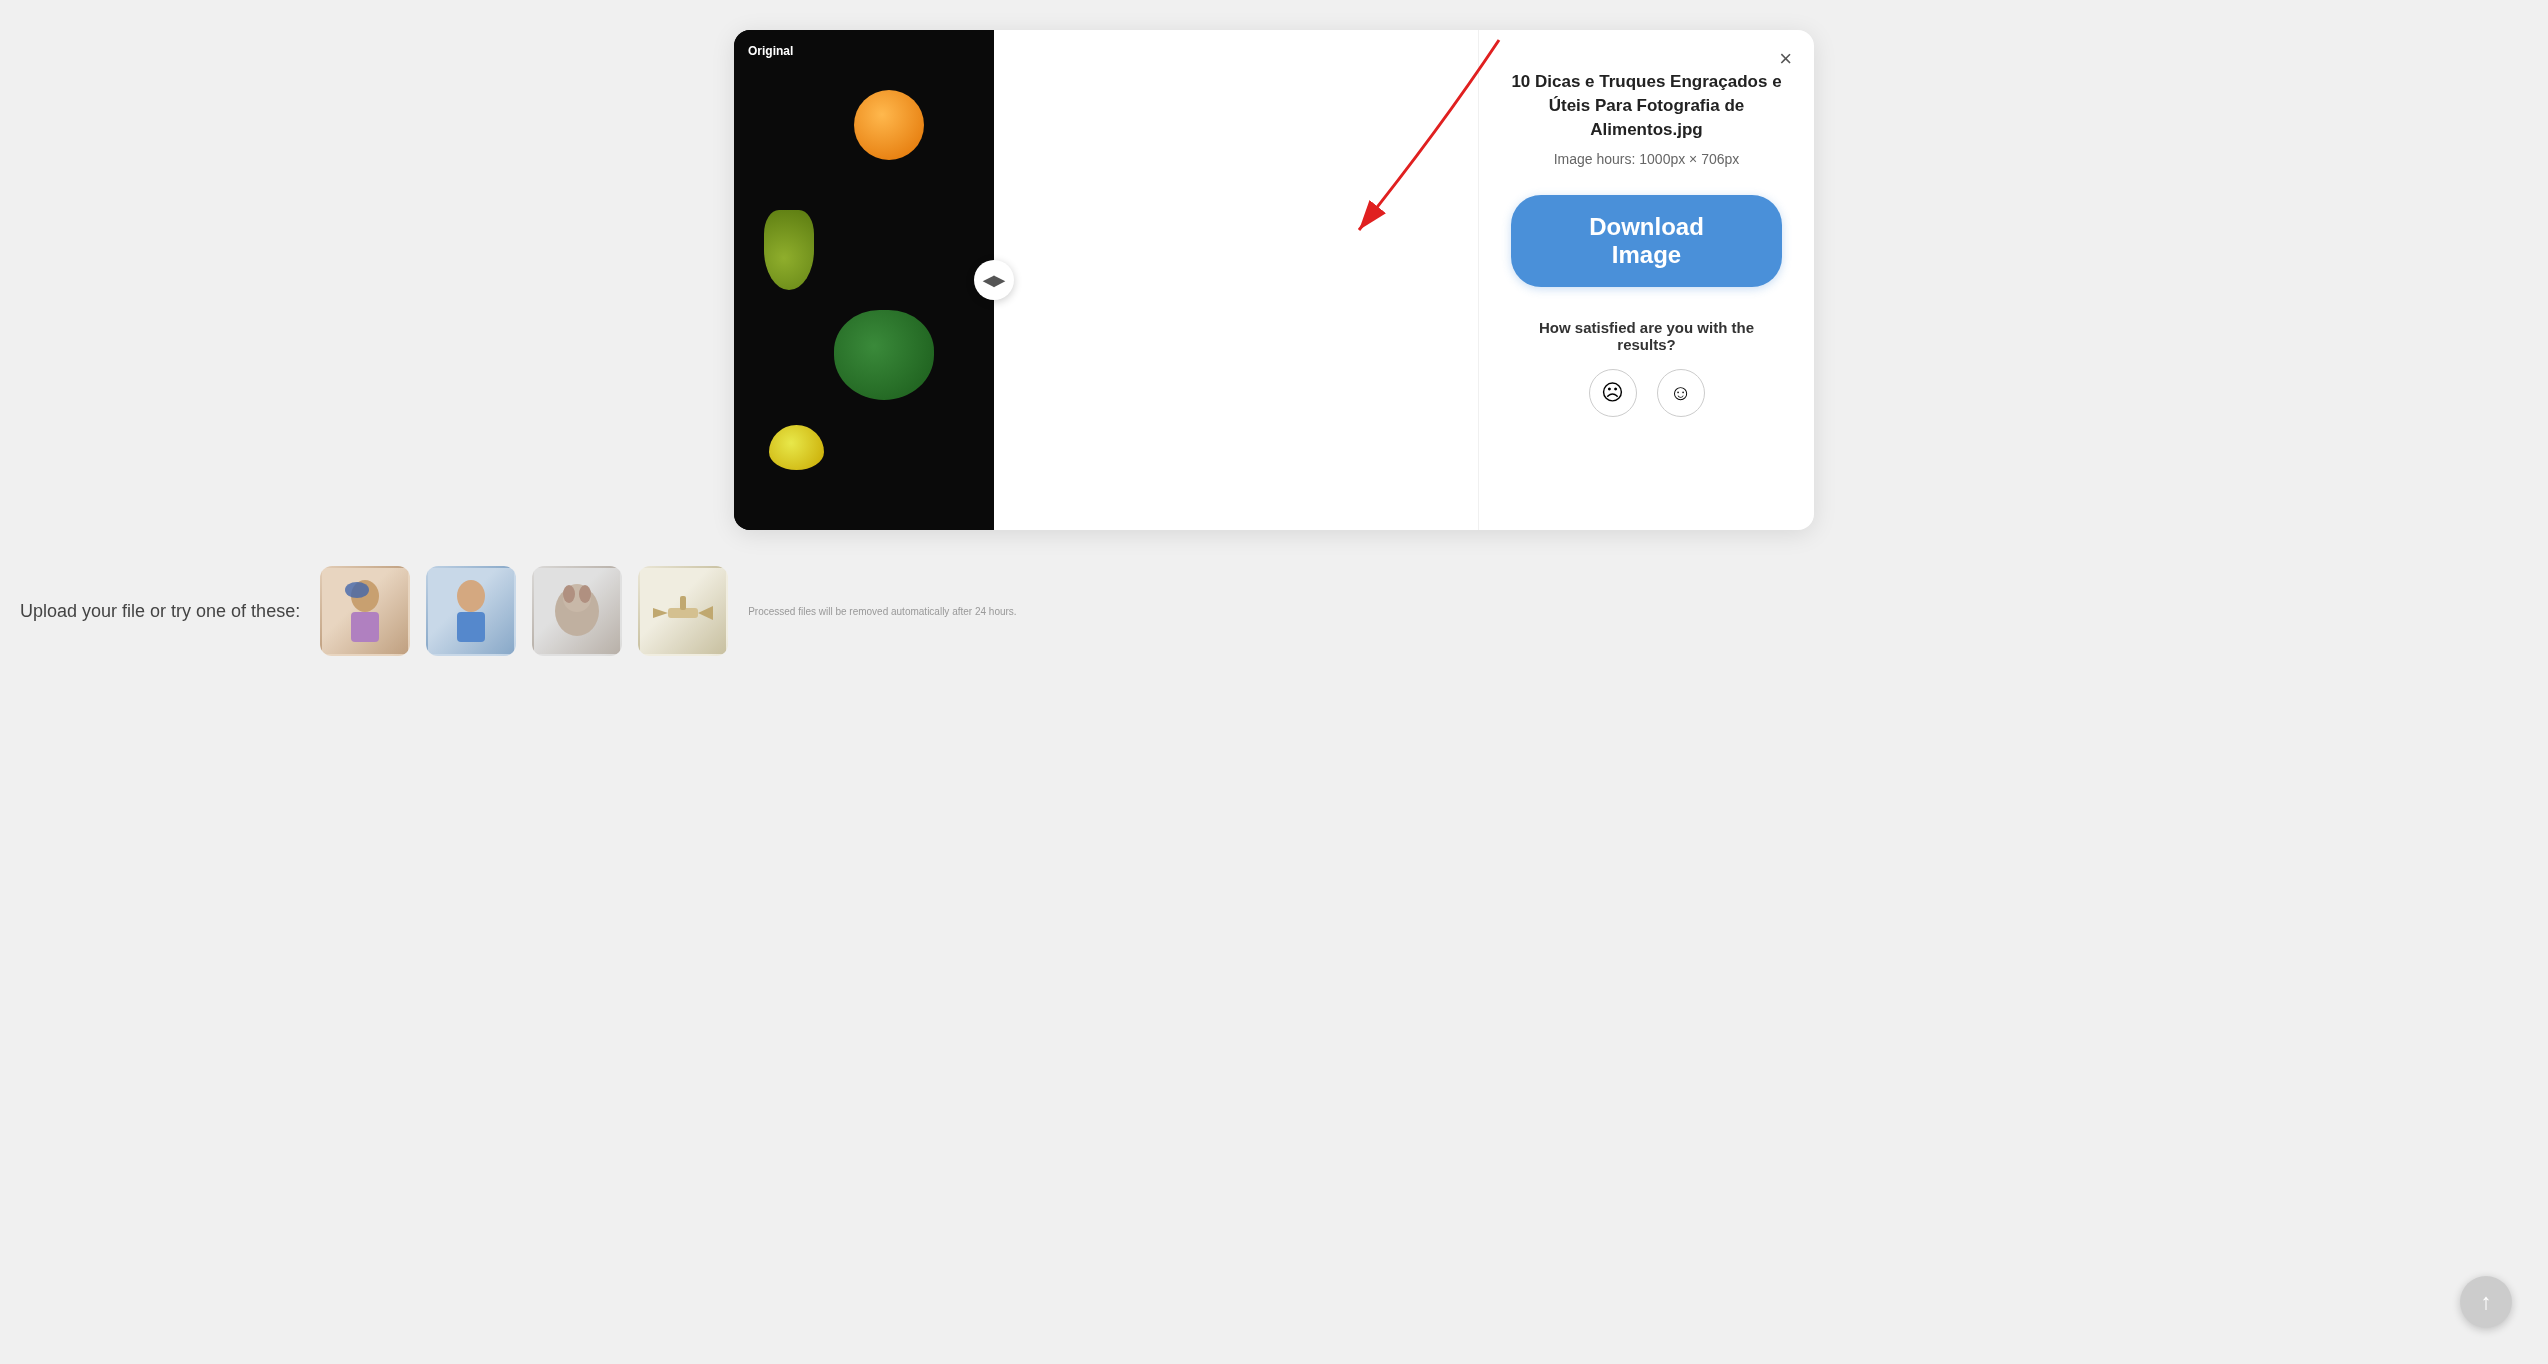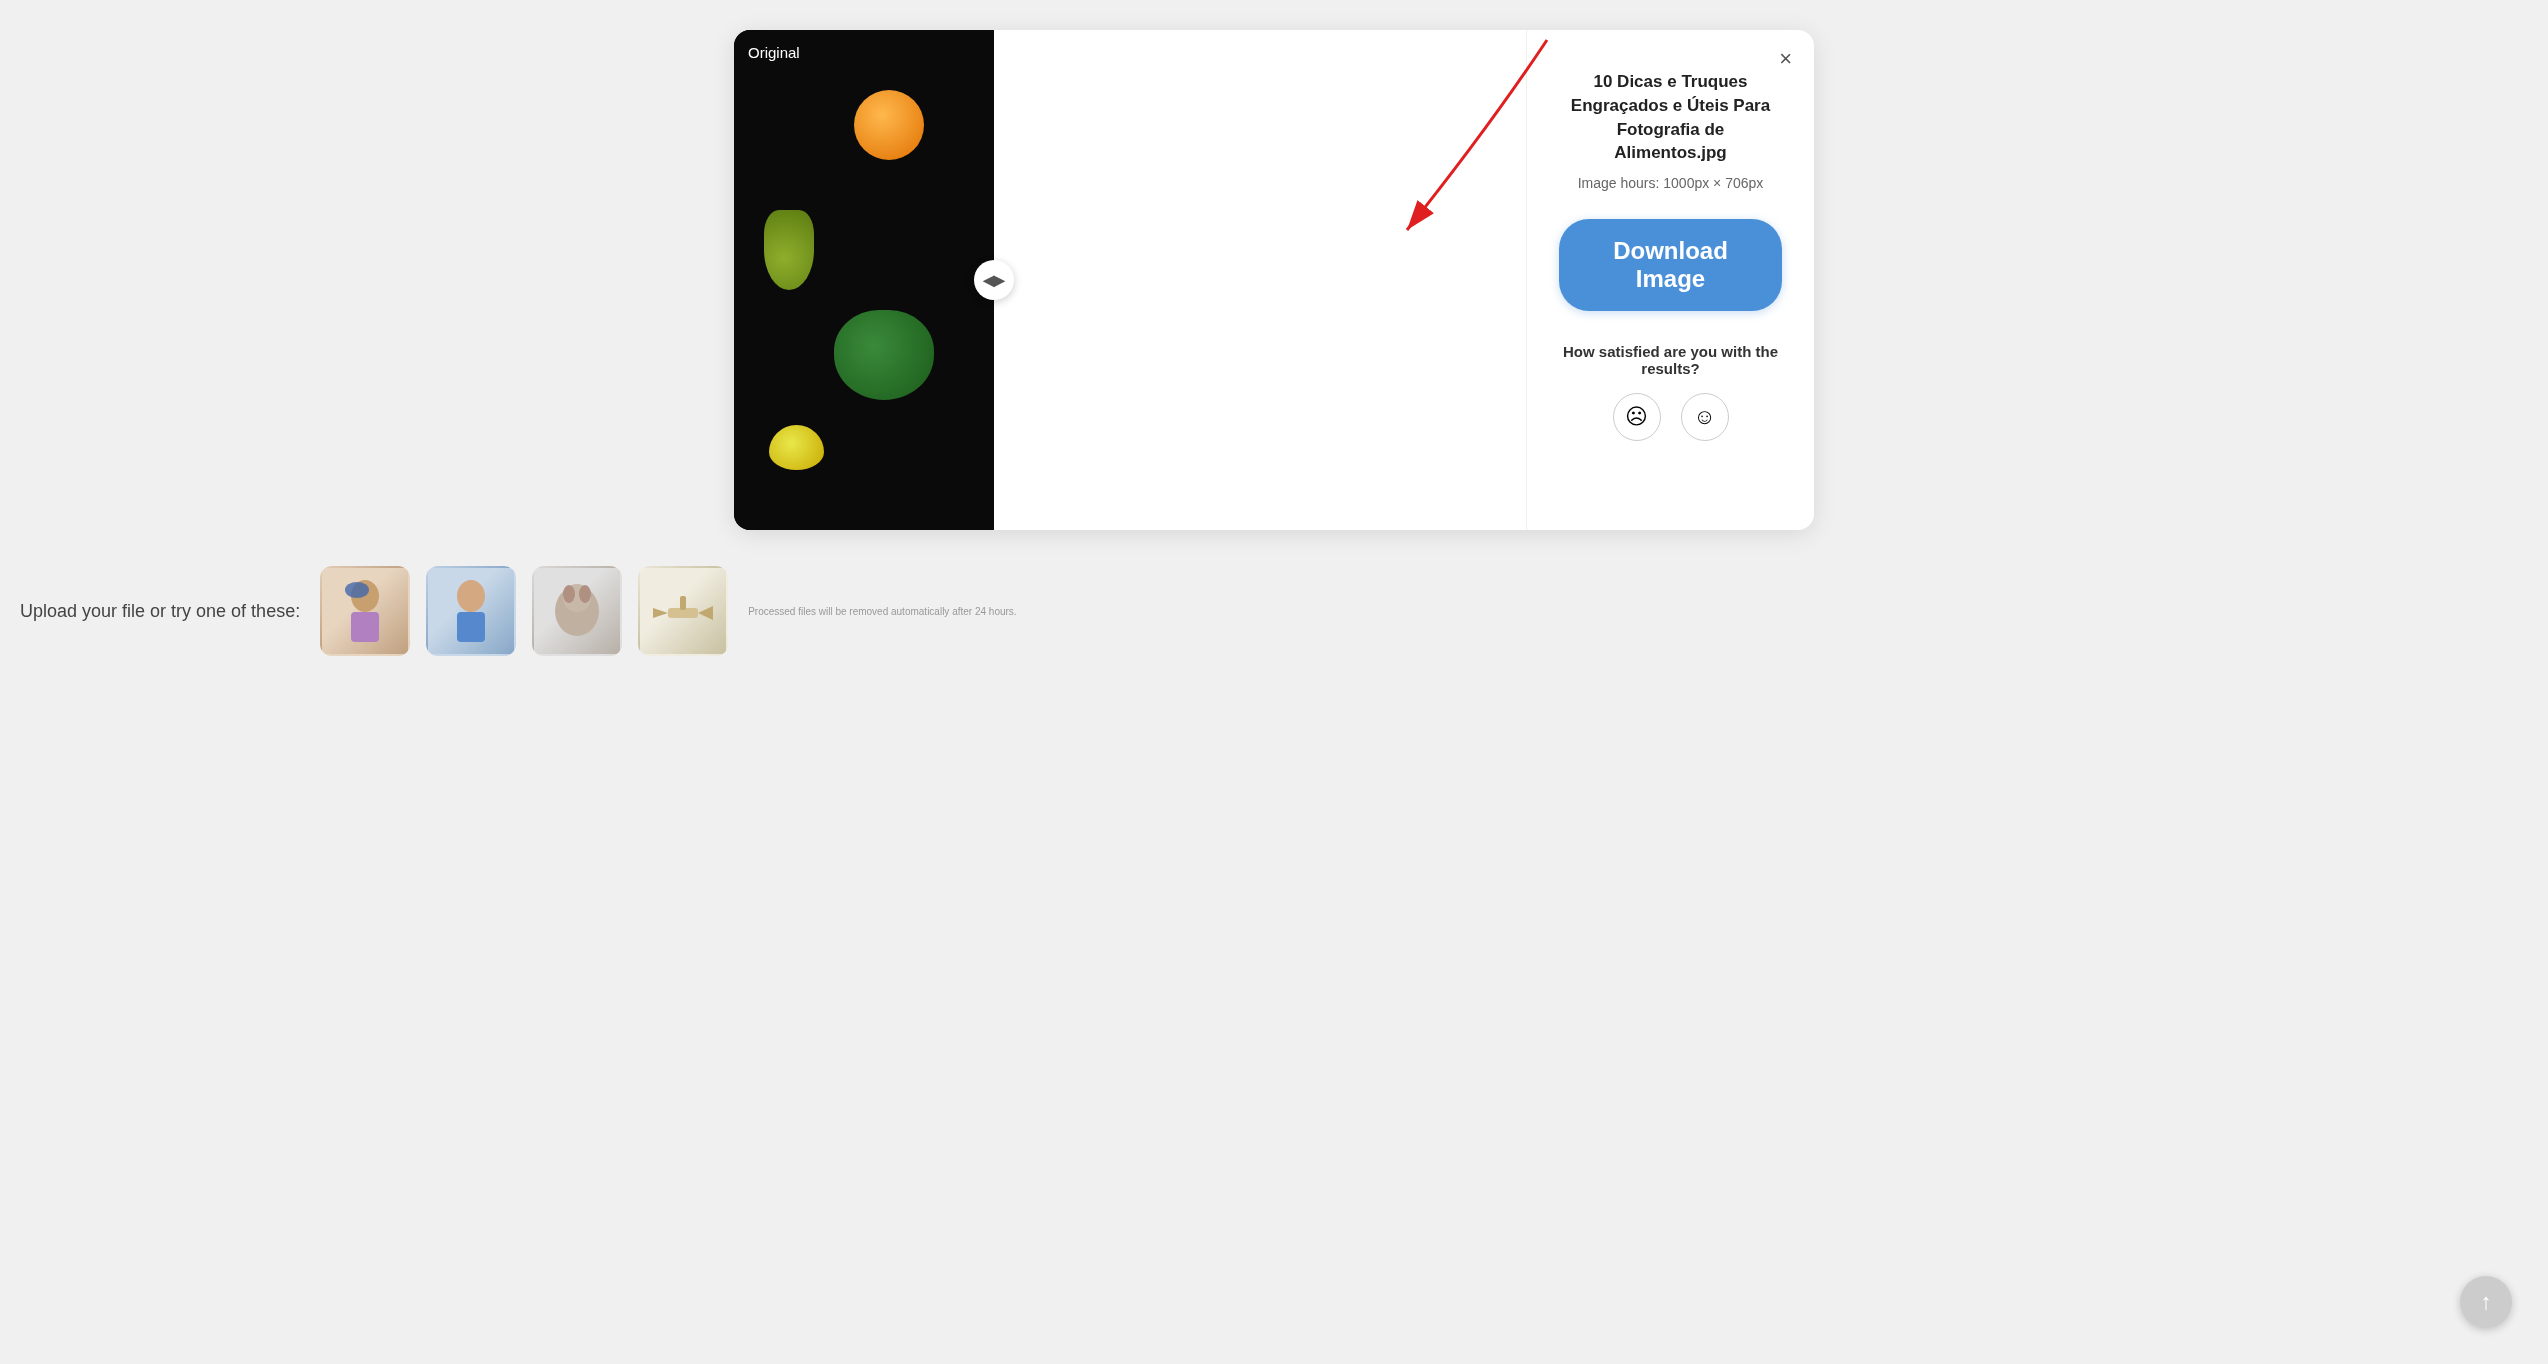--- a/index.html
+++ b/index.html
@@ -56,22 +56,22 @@
       position: relative;
       overflow: hidden;
       border-radius: 12px 0 0 12px;
     }
 
     .original-label {
       position: absolute;
       top: 14px;
       left: 14px;
       color: #fff;
-      font-size: 15px;
-      font-weight: 400;
+      font-size: 12px;
+      font-weight: 700;
       z-index: 2;
     }
 
     
     .original-bg {
       width: 100%;
       height: 100%;
       background: #0a0a0a;
       position: relative;
     }
@@ -213,21 +213,21 @@
       box-shadow: 0 2px 8px rgba(0,0,0,0.2);
       z-index: 5;
       cursor: ew-resize;
       font-size: 14px;
       color: #555;
       font-weight: bold;
     }
 
     
     .info-panel {
-      width: 288px;
+      width: 336px;
       padding: 40px 32px 32px;
       display: flex;
       flex-direction: column;
       align-items: center;
       justify-content: flex-start;
       border-left: 1px solid #f0f0f0;
     }
 
     .file-title {
       font-size: 17px;

